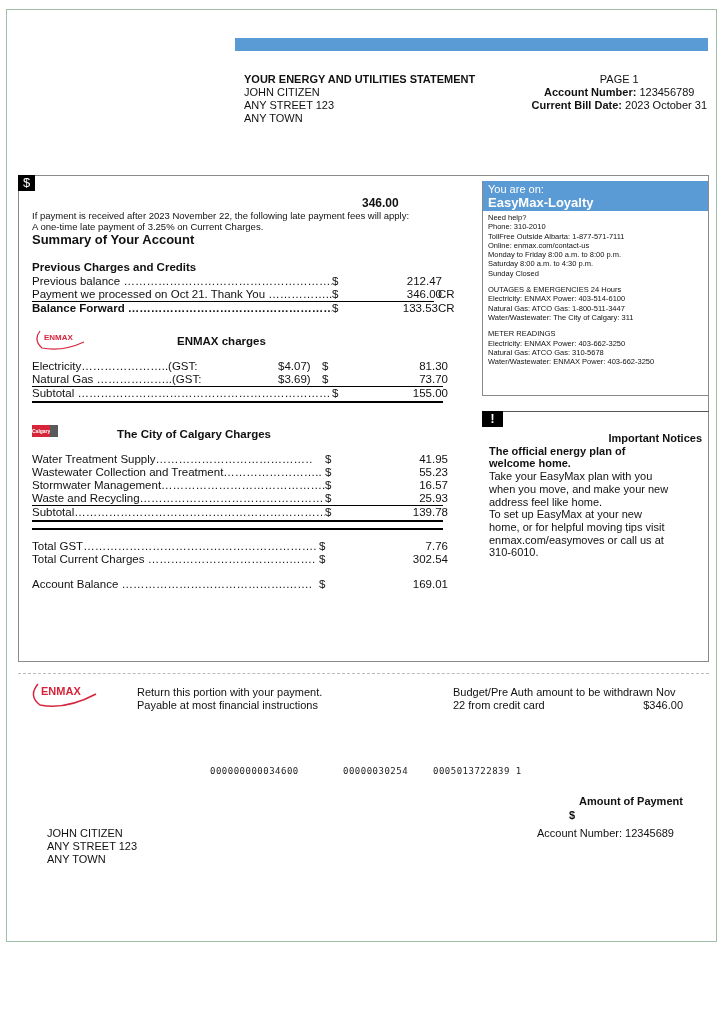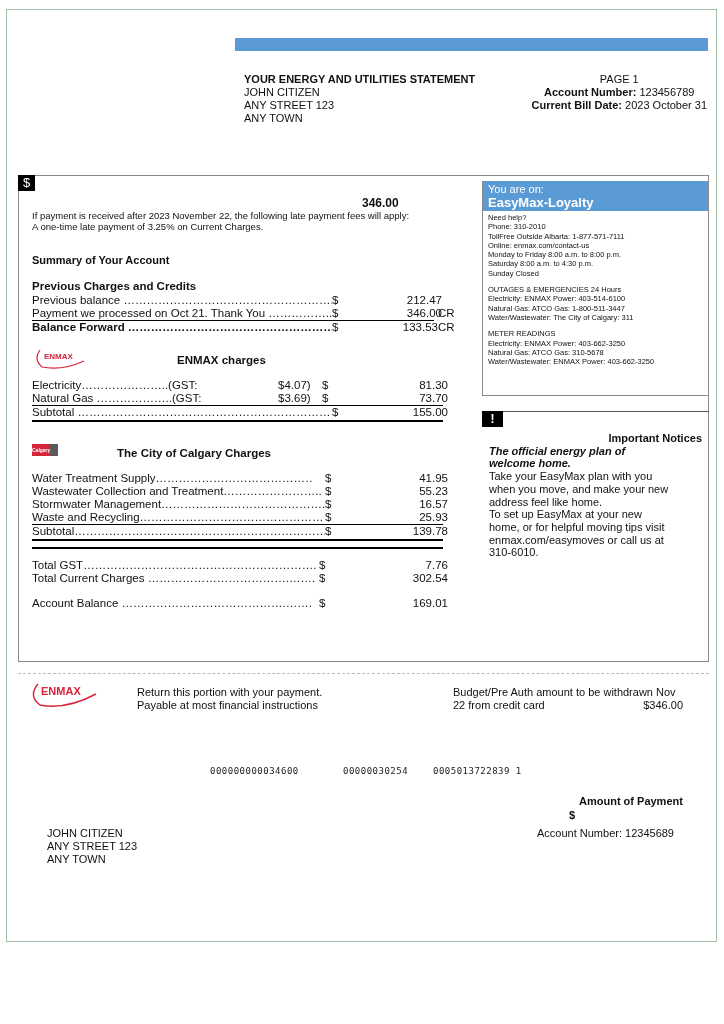--- a/index.html
+++ b/index.html
@@ -25,21 +25,21 @@
   }
   .dollar-tag {
     position: absolute; left: 18px; top: 175px; width: 17px; height: 16px;
     background: #000; color: #fff; font-size: 13px; line-height: 16px; text-align: center;
   }
 
   .left-col { position: absolute; left: 32px; top: 196px; width: 440px; }
   .budget-line { font-size: 12px; font-weight: bold; position: relative; height: 14px; }
   .budget-line .amt { position: absolute; left: 330px; }
   .small-note { font-size: 9.5px; line-height: 11px; }
-  .section-title { font-size: 11px; font-weight: bold; margin-top: 22px; }
+  .section-title { font-size: 13px; font-weight: bold; }
   .sub-title { font-size: 11.5px; font-weight: bold; margin-top: 14px; }
 
   .row { position: relative; height: 13px; font-size: 11.5px; line-height: 13px; white-space: nowrap; }
   .row .lbl { position: absolute; left: 0; overflow: hidden; }
   .row .dol { position: absolute; }
   .row .val { position: absolute; right: 30px; width: 70px; text-align: right; }
   .row .cr { position: absolute; left: 406px; }
   .row.bold { font-weight: bold; }
   .row.top-rule { border-top: 1.5px solid #000; }
   .rule-double { border-bottom: 2px solid #000; height: 4px; }
@@ -63,21 +63,21 @@
   .info-body { padding: 2px 5px; font-size: 7.5px; line-height: 9.3px; }
   .info-body .gap { height: 7px; }
 
   .notice-tag {
     position: absolute; left: 482px; top: 411px; width: 21px; height: 16px;
     background: #000; color: #fff; font-size: 12px; font-weight: bold; line-height: 16px; text-align: center;
   }
   .notice-rule { position: absolute; left: 482px; top: 411px; width: 227px; border-top: 1px solid #555; }
   .notices { position: absolute; left: 489px; top: 432px; width: 215px; font-size: 11px; line-height: 12.7px; }
   .notices .n-title { font-weight: bold; text-align: right; padding-right: 2px; }
-  .notices .n-head { font-weight: bold; font-style: italic; }
+  .notices .n-head { font-weight: bold; }
 
   .dash-sep { position: absolute; left: 18px; top: 673px; width: 691px; border-top: 1px dashed #bbb; }
 
   .stub-logo { position: absolute; left: 28px; top: 680px; width: 76px; height: 28px; }
   .stub-mid { position: absolute; left: 137px; top: 686px; font-size: 11px; line-height: 13px; }
   .stub-right { position: absolute; left: 453px; top: 686px; width: 250px; font-size: 11px; line-height: 13px; }
   .stub-right .line2 { position: relative; }
   .stub-right .line2 .amt { position: absolute; right: 20px; top: 0; }
 
   .micr { position: absolute; top: 766px; font-family: "DejaVu Sans Mono", monospace; font-size: 9px; letter-spacing: 0.5px; color: #222; }

